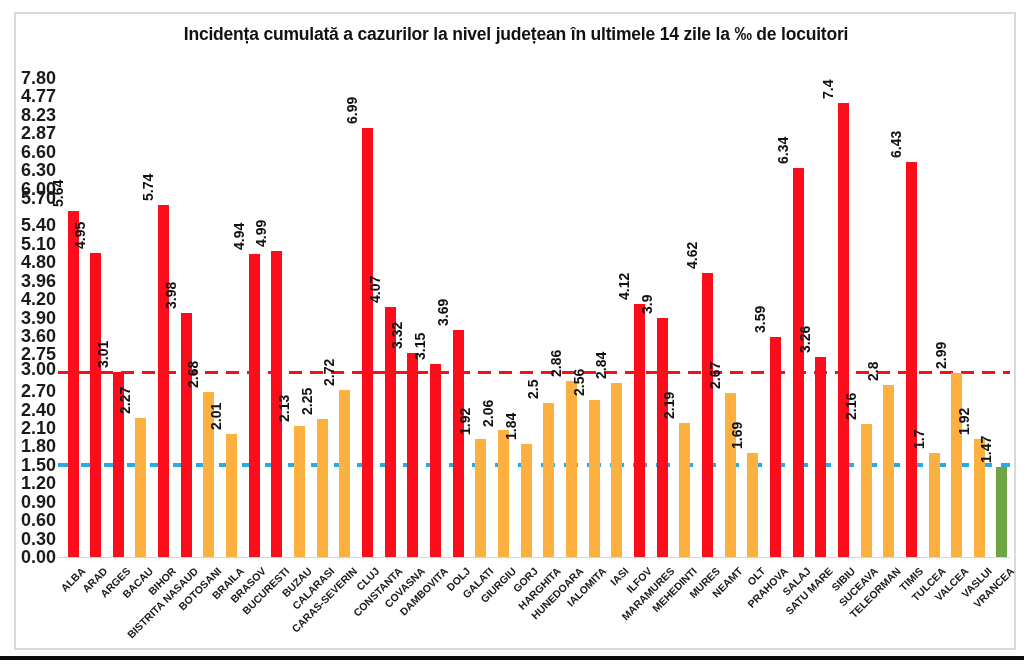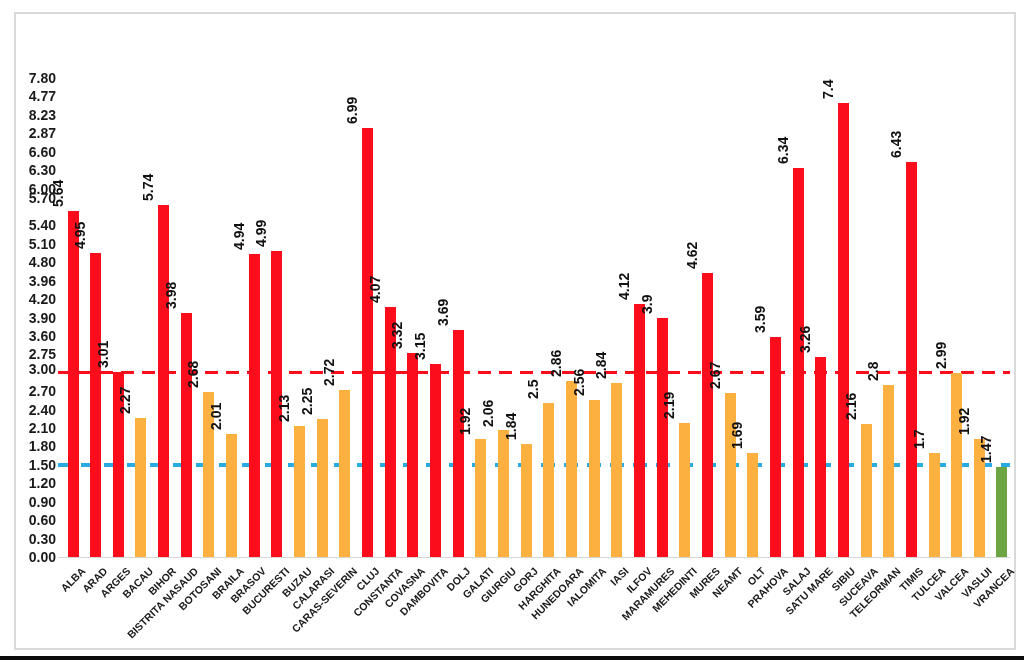--- a/index.html
+++ b/index.html
@@ -3,38 +3,39 @@
 <meta charset="utf-8">
 <style>
   html,body{margin:0;padding:0;background:#ffffff;}
   #canvas{position:relative;width:1024px;height:668px;background:#ffffff;overflow:hidden;
           font-family:"Liberation Sans", sans-serif;}
   #chart-frame{position:absolute;left:14px;top:12px;width:1002px;height:638px;
                background:#ffffff;border:2px solid #d9d9d9;box-sizing:border-box;}
   #chart-title{position:absolute;left:14px;top:24px;width:1004px;text-align:center;
                font-size:17.5px;font-weight:bold;color:#111;letter-spacing:-0.2px;}
   .ytick{position:absolute;left:12px;width:44px;height:16px;line-height:16px;
-         text-align:right;font-size:14px;font-weight:bold;color:#1a1a1a;}
+         text-align:right;font-size:18px;font-weight:bold;color:#1a1a1a;}
   .baseline{position:absolute;left:58px;width:952px;height:1px;background:#d6d6d6;}
   .dash-red{position:absolute;left:58px;width:952px;height:3px;
             background:repeating-linear-gradient(90deg,#fb0d1b 0 13px,transparent 13px 21px);}
   .dash-blue{position:absolute;left:58px;width:952px;height:4px;
              background:repeating-linear-gradient(90deg,#29abe2 0 14px,transparent 14px 23px);}
   .bar{position:absolute;width:11px;}
   .vlabel{position:absolute;white-space:nowrap;font-size:14px;font-weight:bold;color:#111;
           line-height:15px;transform:rotate(-90deg);transform-origin:0 100%;}
   .xlabel{position:absolute;white-space:nowrap;font-size:10.5px;font-weight:bold;color:#1a1a1a;
           line-height:12px;transform:rotate(-45deg);transform-origin:100% 50%;}
   #bottom-rule{position:absolute;left:0;top:656px;width:1024px;height:4px;background:#0b0b0b;}
 </style>
 </head>
 <body>
 
 <div id="canvas">
   <div id="chart-frame"></div>
+  <div id="chart-title">Incidența cumulată a cazurilor la nivel județean în ultimele 14 zile la ‰ de locuitori</div>
   <div id="chart-layer">
       <div class="ytick" style="top: 549px;">0.00</div>
       <div class="ytick" style="top: 530.577px;">0.30</div>
       <div class="ytick" style="top: 512.154px;">0.60</div>
       <div class="ytick" style="top: 493.731px;">0.90</div>
       <div class="ytick" style="top: 475.308px;">1.20</div>
       <div class="ytick" style="top: 456.885px;">1.50</div>
       <div class="ytick" style="top: 438.462px;">1.80</div>
       <div class="ytick" style="top: 420.038px;">2.10</div>
       <div class="ytick" style="top: 401.615px;">2.40</div>

